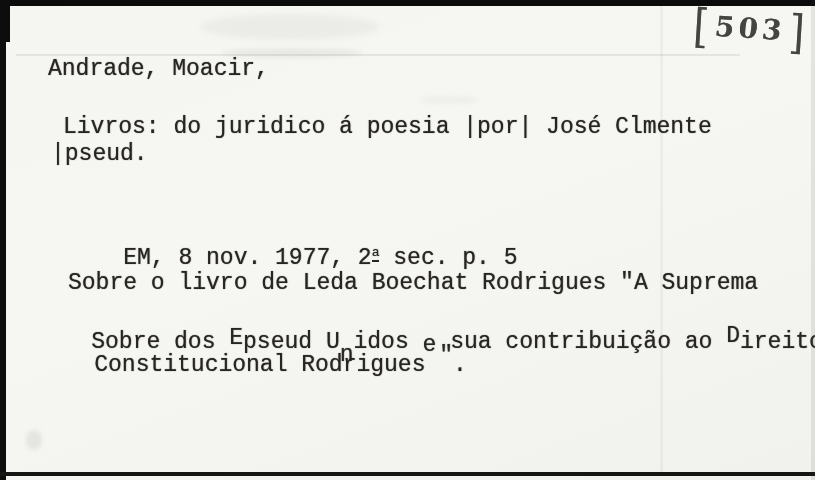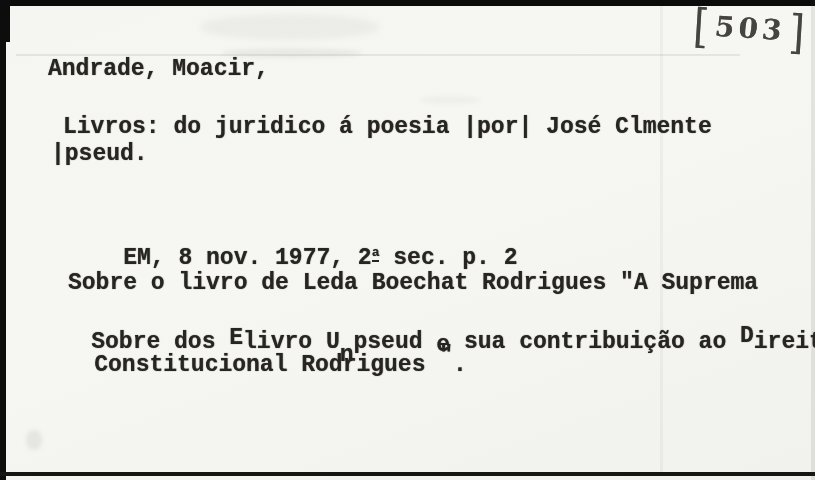--- a/index.html
+++ b/index.html
@@ -17,21 +17,21 @@
   
   .crease-h{position:absolute;left:16px;top:54px;width:724px;height:2px;background:rgba(70,70,66,0.10);filter:blur(0.6px);}
   .crease-v{position:absolute;left:660px;top:6px;width:3px;height:468px;background:rgba(70,70,66,0.05);}
   .smudge-a{position:absolute;left:200px;top:14px;width:180px;height:26px;background:rgba(90,90,85,0.06);filter:blur(3px);border-radius:50%;}
   .smudge-b{position:absolute;left:222px;top:48px;width:140px;height:10px;background:rgba(90,90,85,0.08);filter:blur(2px);border-radius:50%;}
   .smudge-c{position:absolute;left:26px;top:430px;width:16px;height:20px;background:rgba(90,90,85,0.10);filter:blur(2px);border-radius:50%;}
   .smudge-d{position:absolute;left:420px;top:96px;width:60px;height:8px;background:rgba(90,90,85,0.05);filter:blur(2px);border-radius:50%;}
   
   .tw{
     position:absolute;font-family:"Liberation Mono",monospace;
-    font-size:23px;line-height:23px;font-weight:700;color:#272521;
+    font-size:23px;line-height:23px;font-weight:400;color:#272521;
     white-space:pre;text-shadow:0 0 1px rgba(39,37,33,0.55),0.5px 0.4px 0.9px rgba(39,37,33,0.25);
   }
   .tw span{display:inline-block;text-align:center;}
   .raise4{position:relative;top:-4px;}
   .raise6{position:relative;top:-6px;}
   .drop3{position:relative;top:3px;}
   .drop13{position:relative;top:13px;}
   .raiseq{position:relative;top:-9px;}
   .ord{position:relative;top:-8px;font-size:13px;line-height:13px;border-bottom:2px solid #272521;padding-bottom:1px;}
   
@@ -61,27 +61,27 @@
     <span class="digits">503</span>
     <span class="bracket">]</span>
   </div>
 
   <div class="tw" style="left:48px;top:58px;">Andrade, Moacir,</div>
 
   <div class="tw" style="left:51px;top:143px;">|pseud.</div>
   <div class="tw" style="left:63px;top:116px;">Livros: do juridico á poesia |por| José Clmente</div>
 
   <div class="tw" style="left:68px;top:224px;">
-    <span>EM, 8 nov. 1977, 2</span><span class="ord">a</span><span> sec. p. 2</span>
+    <span>EM, 8 nov. 1977, 2</span><span class="ord">a</span><span> sec. p. 5</span>
   </div>
 
   <div class="tw" style="left:68px;top:272px;">Sobre o livro de Leda Boechat Rodrigues "A Suprema</div>
 
   <div class="tw" style="left:36px;top:308px;">
-    <span>Sobre dos </span><span class="raise4">E</span><span>livro U</span><span class="drop13">n</span><span>pseud </span><span class="drop3">e</span><span> sua contribuição ao </span><span class="raise6">D</span><span>ireito</span>
+    <span>Sobre dos </span><span class="raise4">E</span><span>pseud U</span><span class="drop13">n</span><span>idos </span><span class="drop3">e</span><span> sua contribuição ao </span><span class="raise6">D</span><span>ireito</span>
   </div>
 
   <div class="tw" style="left:39px;top:331px;">
     <span>Constitucional Rodrigues </span><span class="raiseq">"</span><span>.</span>
   </div>
 
   <div class="scan-top"></div>
   <div class="scan-left"></div>
   <div class="scan-left-wide"></div>
   <div class="scan-bottom"></div>

